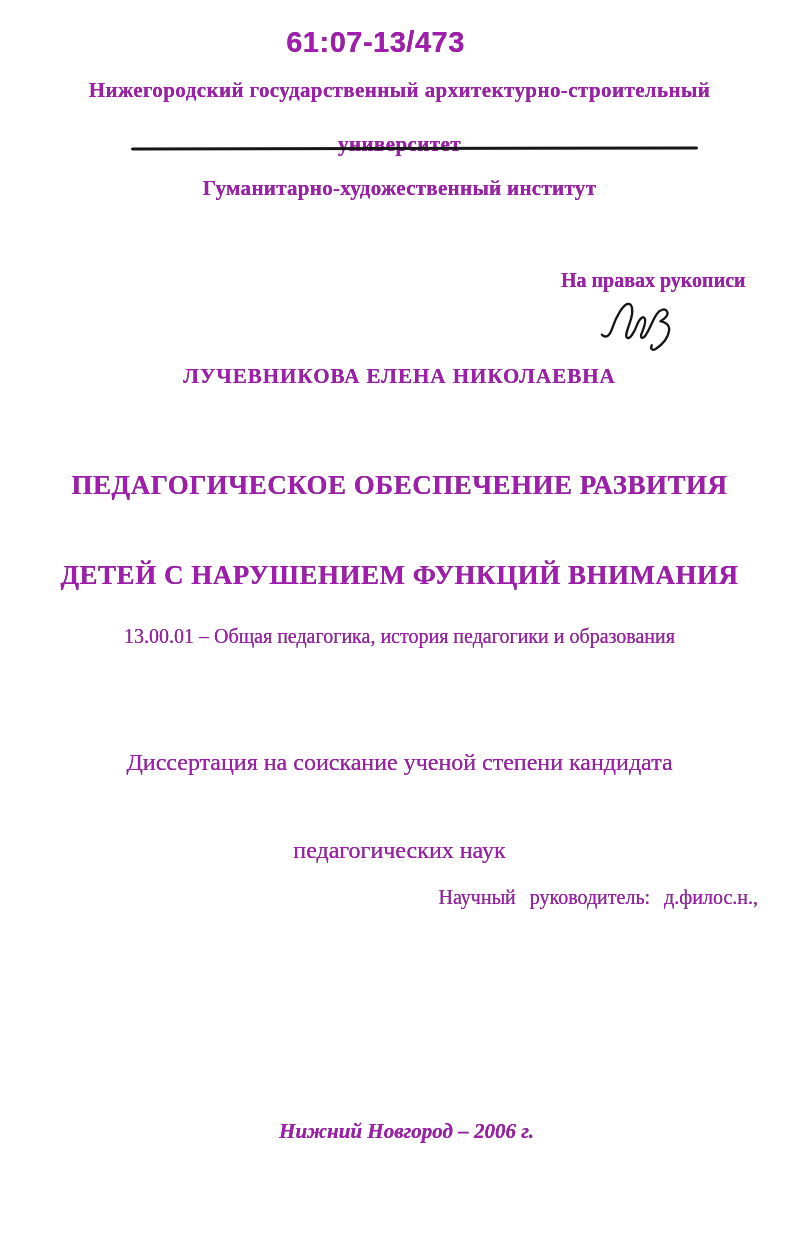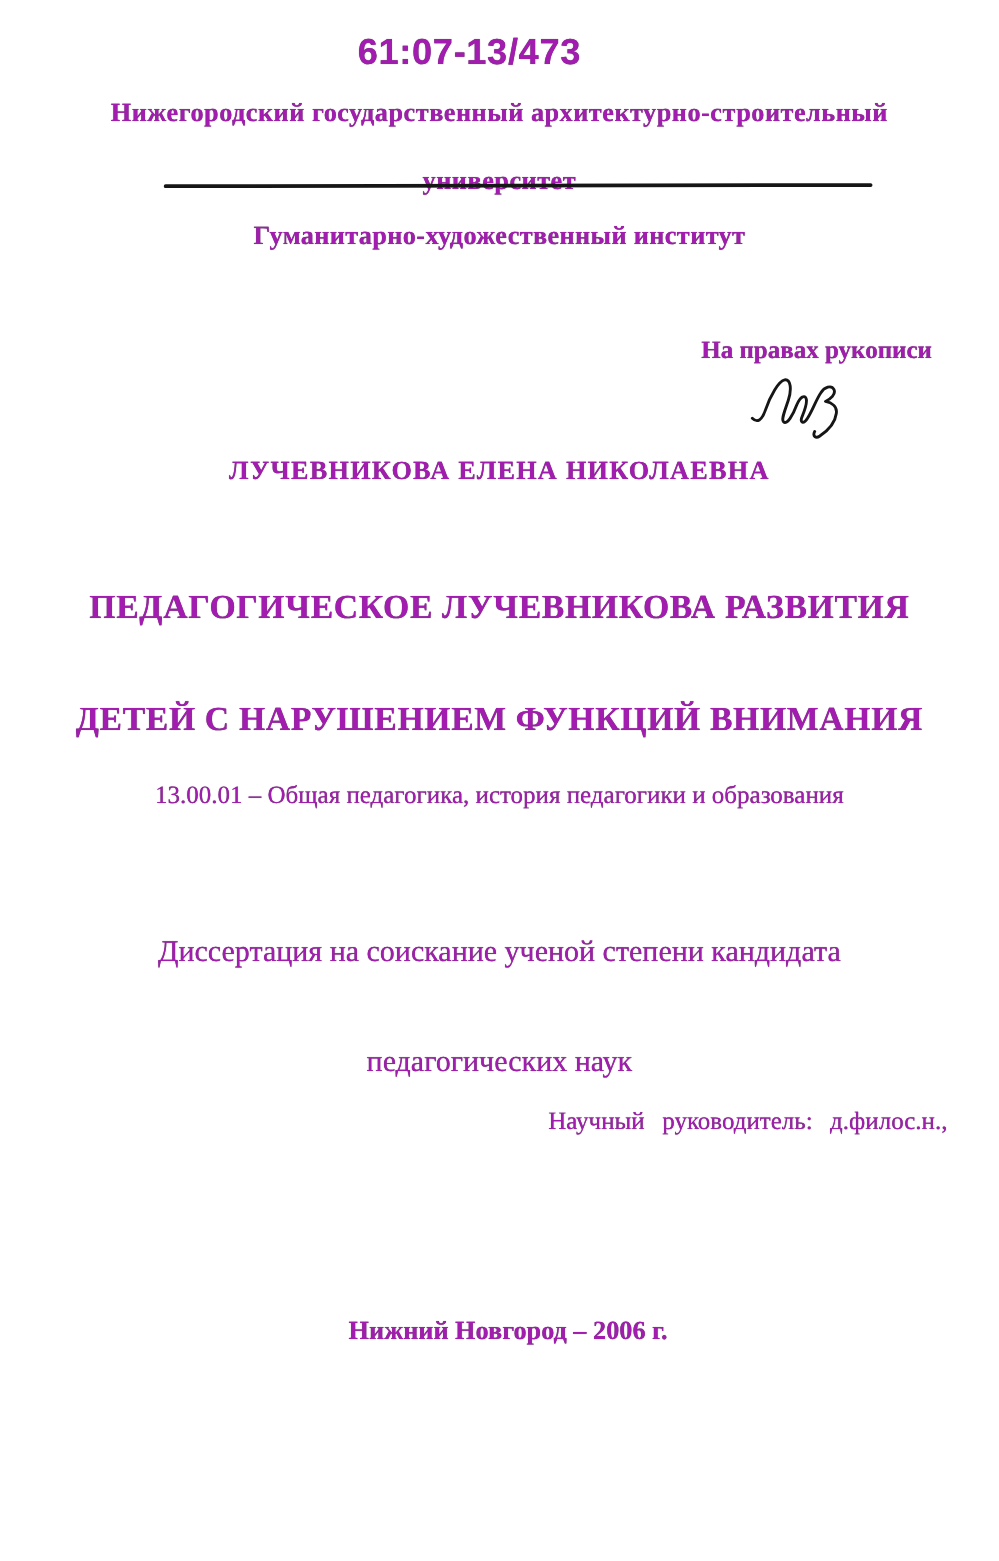--- a/index.html
+++ b/index.html
@@ -103,24 +103,25 @@
     top: 857px;
     left: 408px;
     width: 350px;
     font-size: 20px;
     font-weight: 400;
     line-height: 27px;
     text-align: right;
   }
   .supervisor .line1 { word-spacing: 9px; }
   .city-year {
-    top: 1052px;
+    top: 1119px;
     font-size: 21px;
     font-weight: 700;
     text-indent: 14px;
+    font-style: italic;
   }
 </style>
 </head>
 <body>
 
 <div class="page">
 
   <div class="txt catalog-number">61:07-13/473</div>
 
   <div class="txt centered university"><span>Нижегородский государственный архитектурно-строительный</span><br>
@@ -135,21 +136,21 @@
   <svg class="signature" viewBox="0 0 100 64" xmlns="http://www.w3.org/2000/svg">
     <path d="M4,42 C8,46 12,44 15,35
              C19,23 26,11 31,10 C36,9 37,18 34,27 C31,36 28,43 30,45
              C33,48 38,39 41,31 C44,24 48,22 49,26 C50,30 47,37 45,42
              C44,46 47,47 50,42 C54,36 57,27 61,21 C64,16 70,14 72,18
              C74,22 69,26 65,28 C70,29 75,32 74,38 C73,46 66,53 60,57 C57,59 54,57 56,53" fill="none" stroke="#161616" stroke-width="2.4" stroke-linecap="round" stroke-linejoin="round"></path>
   </svg>
 
   <div class="txt centered author">ЛУЧЕВНИКОВА ЕЛЕНА НИКОЛАЕВНА</div>
 
-  <div class="txt centered diss-title"><span>ПЕДАГОГИЧЕСКОЕ ЛУЧЕВНИКОВА РАЗВИТИЯ</span><br>
+  <div class="txt centered diss-title"><span>ПЕДАГОГИЧЕСКОЕ ОБЕСПЕЧЕНИЕ РАЗВИТИЯ</span><br>
     <span>ДЕТЕЙ С НАРУШЕНИЕМ ФУНКЦИЙ ВНИМАНИЯ</span></div>
 
   <div class="txt centered specialty">13.00.01 – Общая педагогика, история педагогики и образования</div>
 
   <div class="txt centered degree"><span>Диссертация на соискание ученой степени кандидата</span><br>
     <span>педагогических наук</span></div>
 
   <div class="txt supervisor">
     <div class="line1">Научный руководитель: д.филос.н.,</div>
   </div>

